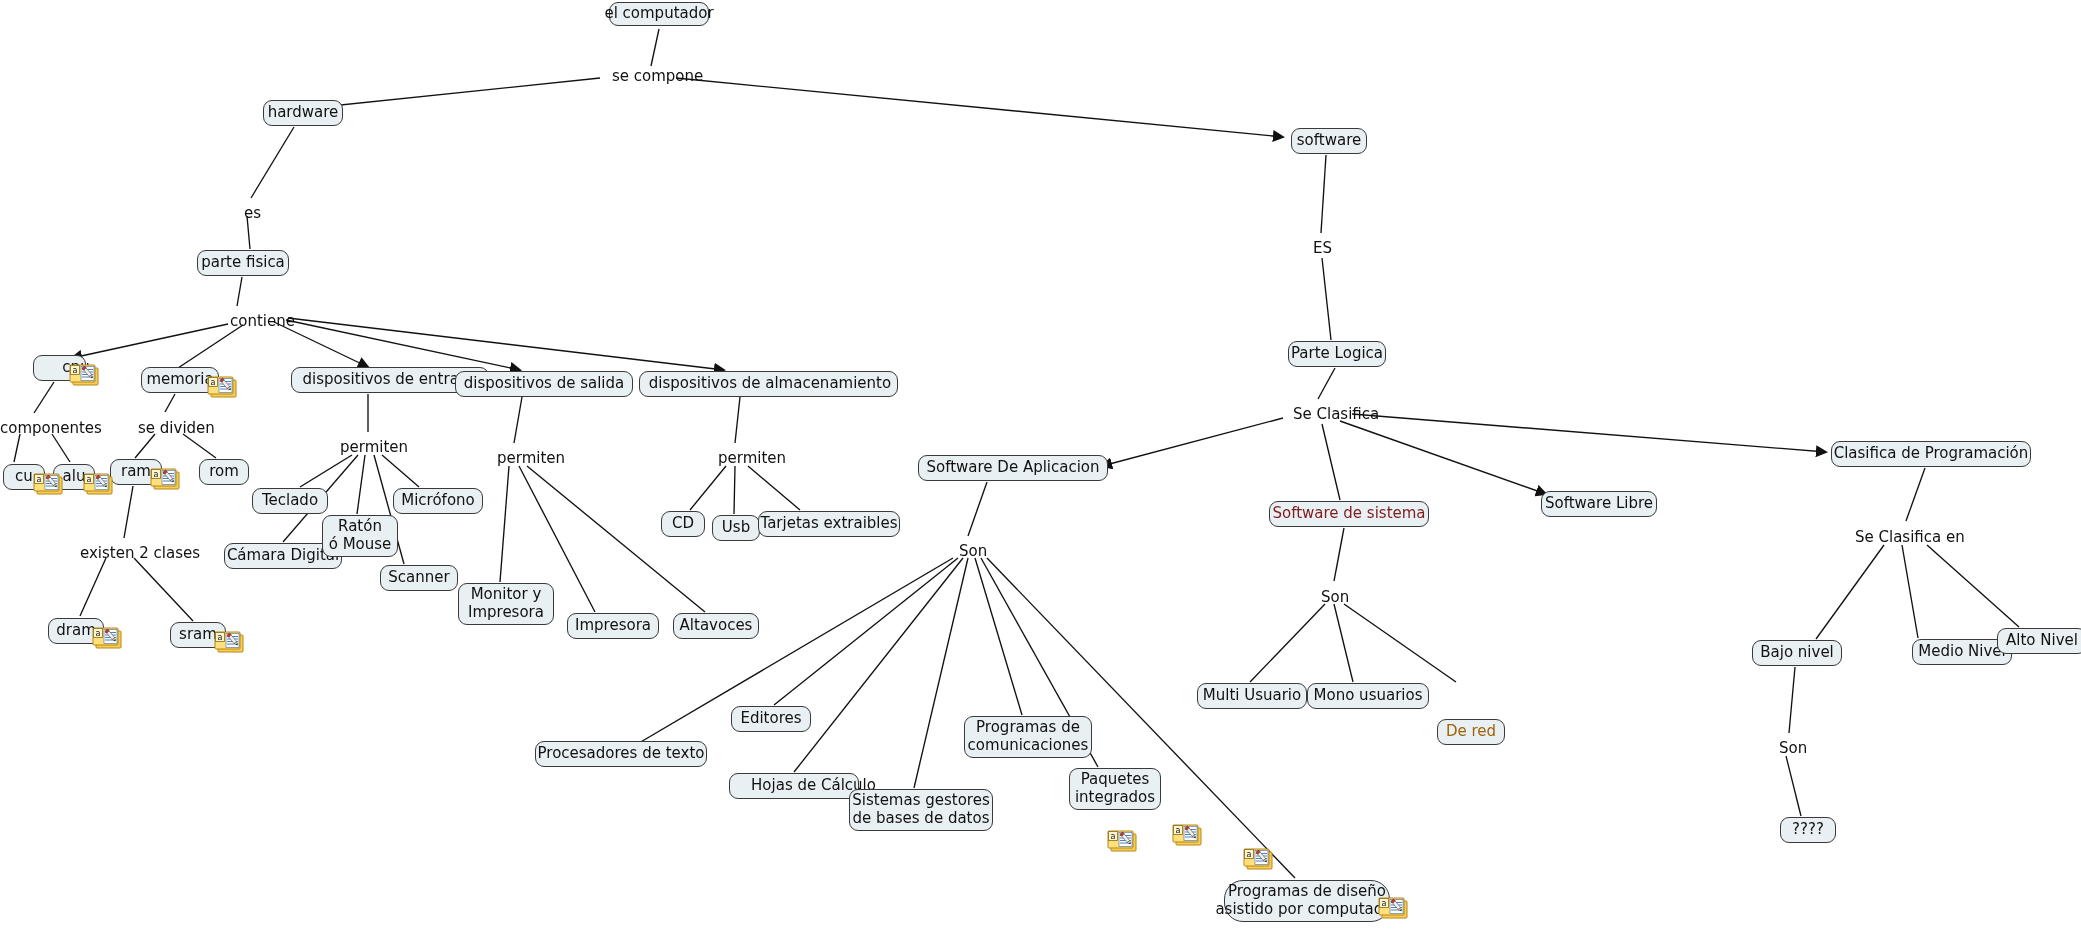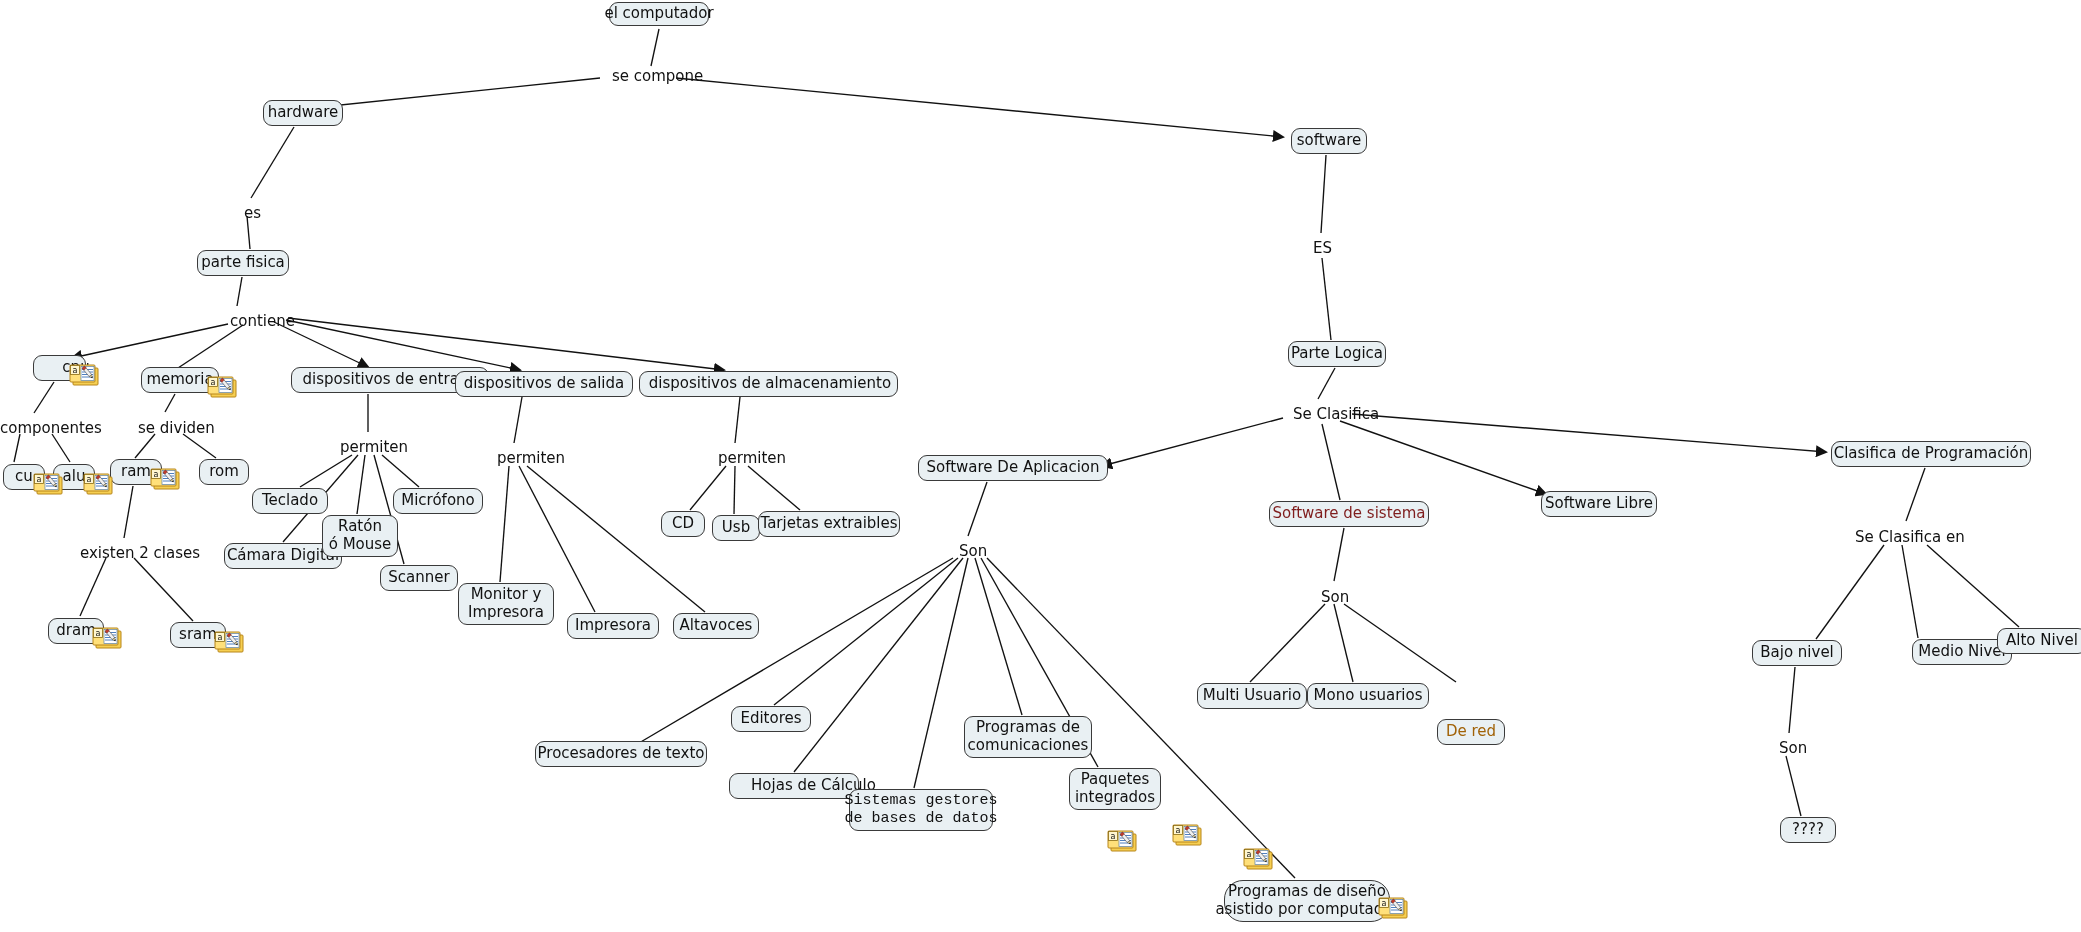--- a/index.html
+++ b/index.html
@@ -185,21 +185,21 @@
       <div class="node" style="left: 1197px; top: 683px; width: 110px; height: 26px; background: rgb(233, 240, 243); border-color: rgb(58, 58, 58); color: rgb(17, 17, 17);">Multi Usuario</div>
       <div class="node" style="left: 1307px; top: 683px; width: 122px; height: 26px; background: rgb(233, 240, 243); border-color: rgb(58, 58, 58); color: rgb(17, 17, 17);">Mono usuarios</div>
       <div class="node" style="left: 1437px; top: 683px; width: 68px; height: 26px; background: rgb(233, 240, 243); border-color: rgb(58, 58, 58); color: #a16207; margin-top: 36px;">De red</div>
       <div class="node" style="left: 1752px; top: 640px; width: 90px; height: 26px; background: rgb(233, 240, 243); border-color: rgb(58, 58, 58); color: rgb(17, 17, 17);">Bajo nivel</div>
       <div class="node" style="left: 1880px; top: 639px; width: 100px; height: 26px; background: rgb(233, 240, 243); border-color: rgb(58, 58, 58); color: rgb(17, 17, 17); margin-left: 32px;">Medio Nivel</div>
       <div class="node" style="left: 1997px; top: 628px; width: 90px; height: 26px; background: rgb(233, 240, 243); border-color: rgb(58, 58, 58); color: rgb(17, 17, 17);">Alto Nivel</div>
       <div class="node" style="left: 1780px; top: 817px; width: 56px; height: 26px; background: rgb(233, 240, 243); border-color: rgb(58, 58, 58); color: rgb(17, 17, 17);">????</div>
       <div class="node" style="left: 535px; top: 741px; width: 172px; height: 26px; background: rgb(233, 240, 243); border-color: rgb(58, 58, 58); color: rgb(17, 17, 17);">Procesadores de texto</div>
       <div class="node" style="left: 731px; top: 706px; width: 80px; height: 26px; background: rgb(233, 240, 243); border-color: rgb(58, 58, 58); color: rgb(17, 17, 17);">Editores</div>
       <div class="node" style="left: 729px; top: 773px; width: 130px; height: 26px; background: rgb(233, 240, 243); border-color: rgb(58, 58, 58); color: rgb(17, 17, 17); padding-left: 48px;">Hojas de Cálculo</div>
-      <div class="node two-line" style="left: 849px; top: 789px; width: 144px; height: 42px; background: rgb(233, 240, 243); border-color: rgb(58, 58, 58); color: rgb(17, 17, 17); font-family: Liberation Mono, monospace;">Sistemas gestores
+      <div class="node two-line" style="left: 849px; top: 789px; width: 144px; height: 42px; background: rgb(233, 240, 243); border-color: rgb(58, 58, 58); color: rgb(17, 17, 17);">Sistemas gestores
 de bases de datos</div>
       <div class="node two-line" style="left: 964px; top: 716px; width: 128px; height: 42px; background: rgb(233, 240, 243); border-color: rgb(58, 58, 58); color: rgb(17, 17, 17);">Programas de
 comunicaciones</div>
       <div class="node two-line" style="left: 1069px; top: 768px; width: 92px; height: 42px; background: rgb(233, 240, 243); border-color: rgb(58, 58, 58); color: rgb(17, 17, 17);">Paquetes
 integrados</div>
       <div class="node two-line" style="left: 1224px; top: 880px; width: 166px; height: 42px; background: rgb(233, 240, 243); border-color: rgb(58, 58, 58); color: rgb(17, 17, 17); border-radius: 19px;">Programas de diseño
 asistido por computador</div>
     </div>
   <div id="label-layer">
       <div class="link-label" style="left: 612px; top: 68px; color: rgb(17, 17, 17);">se compone</div>

